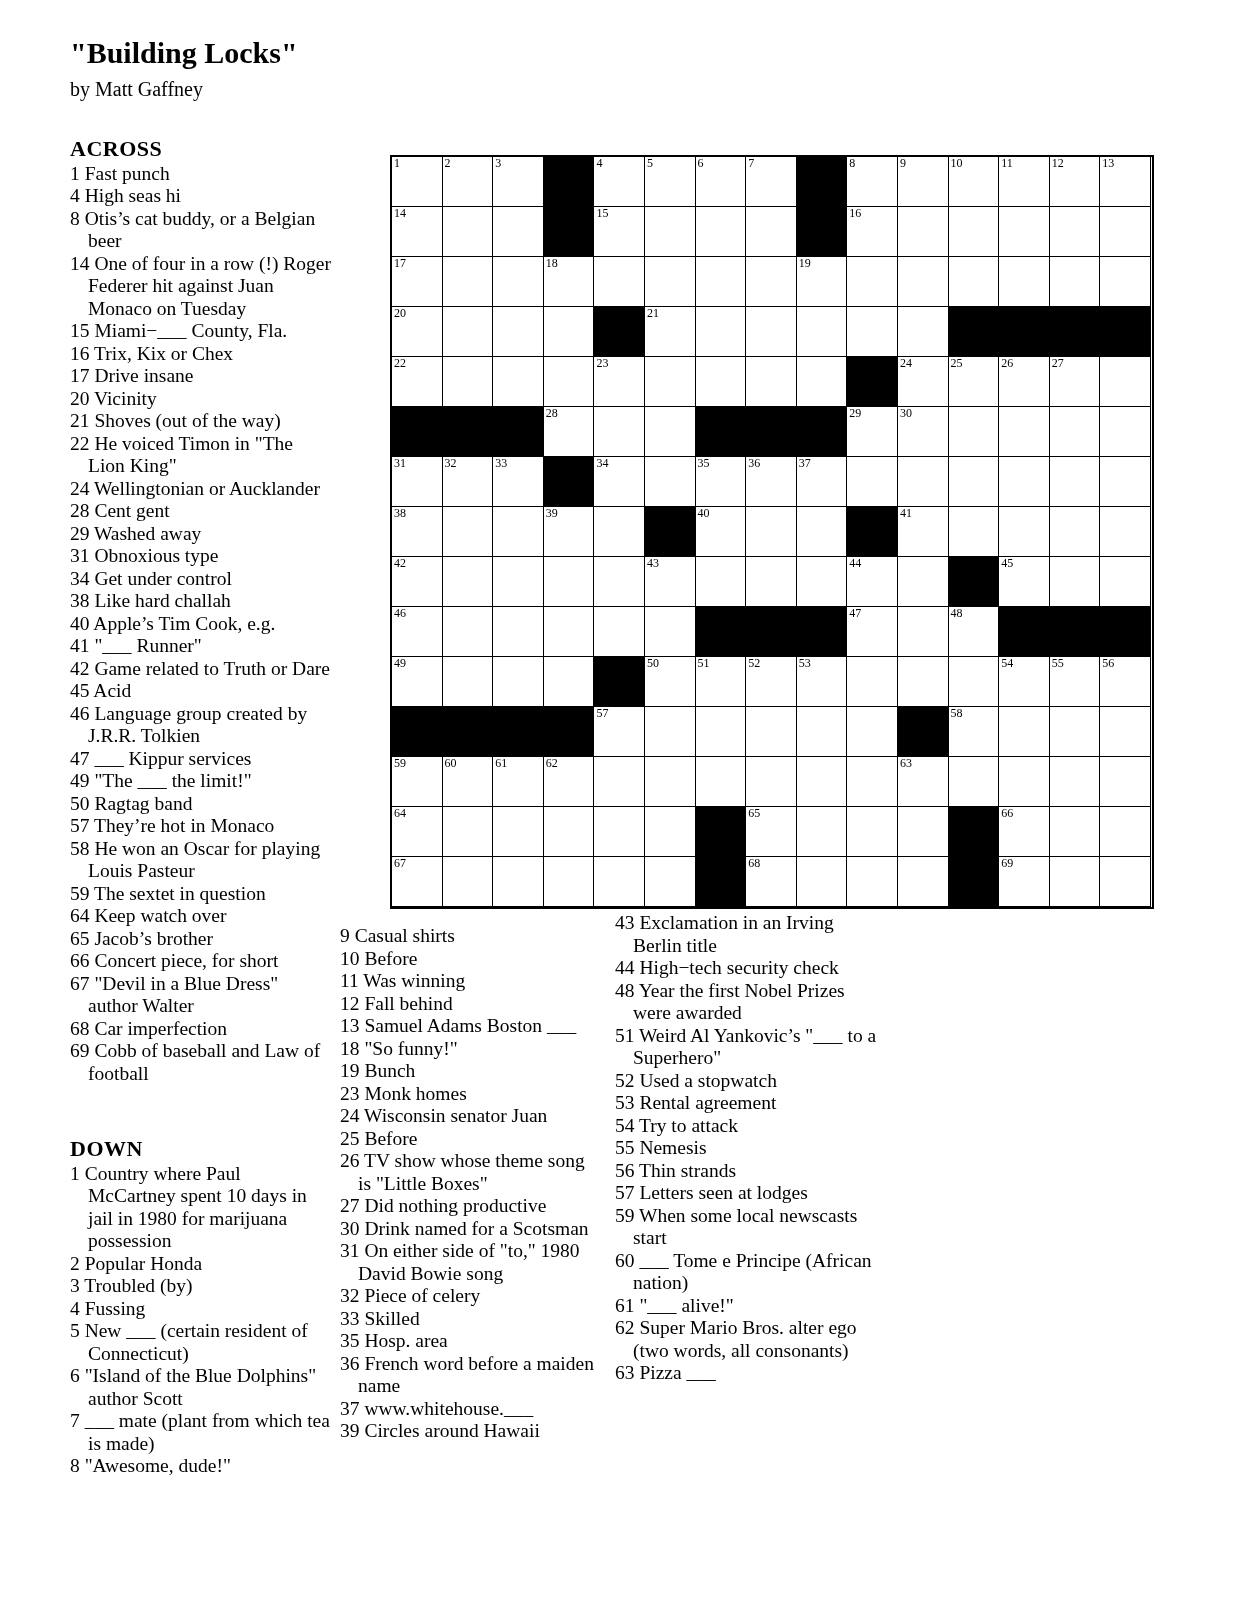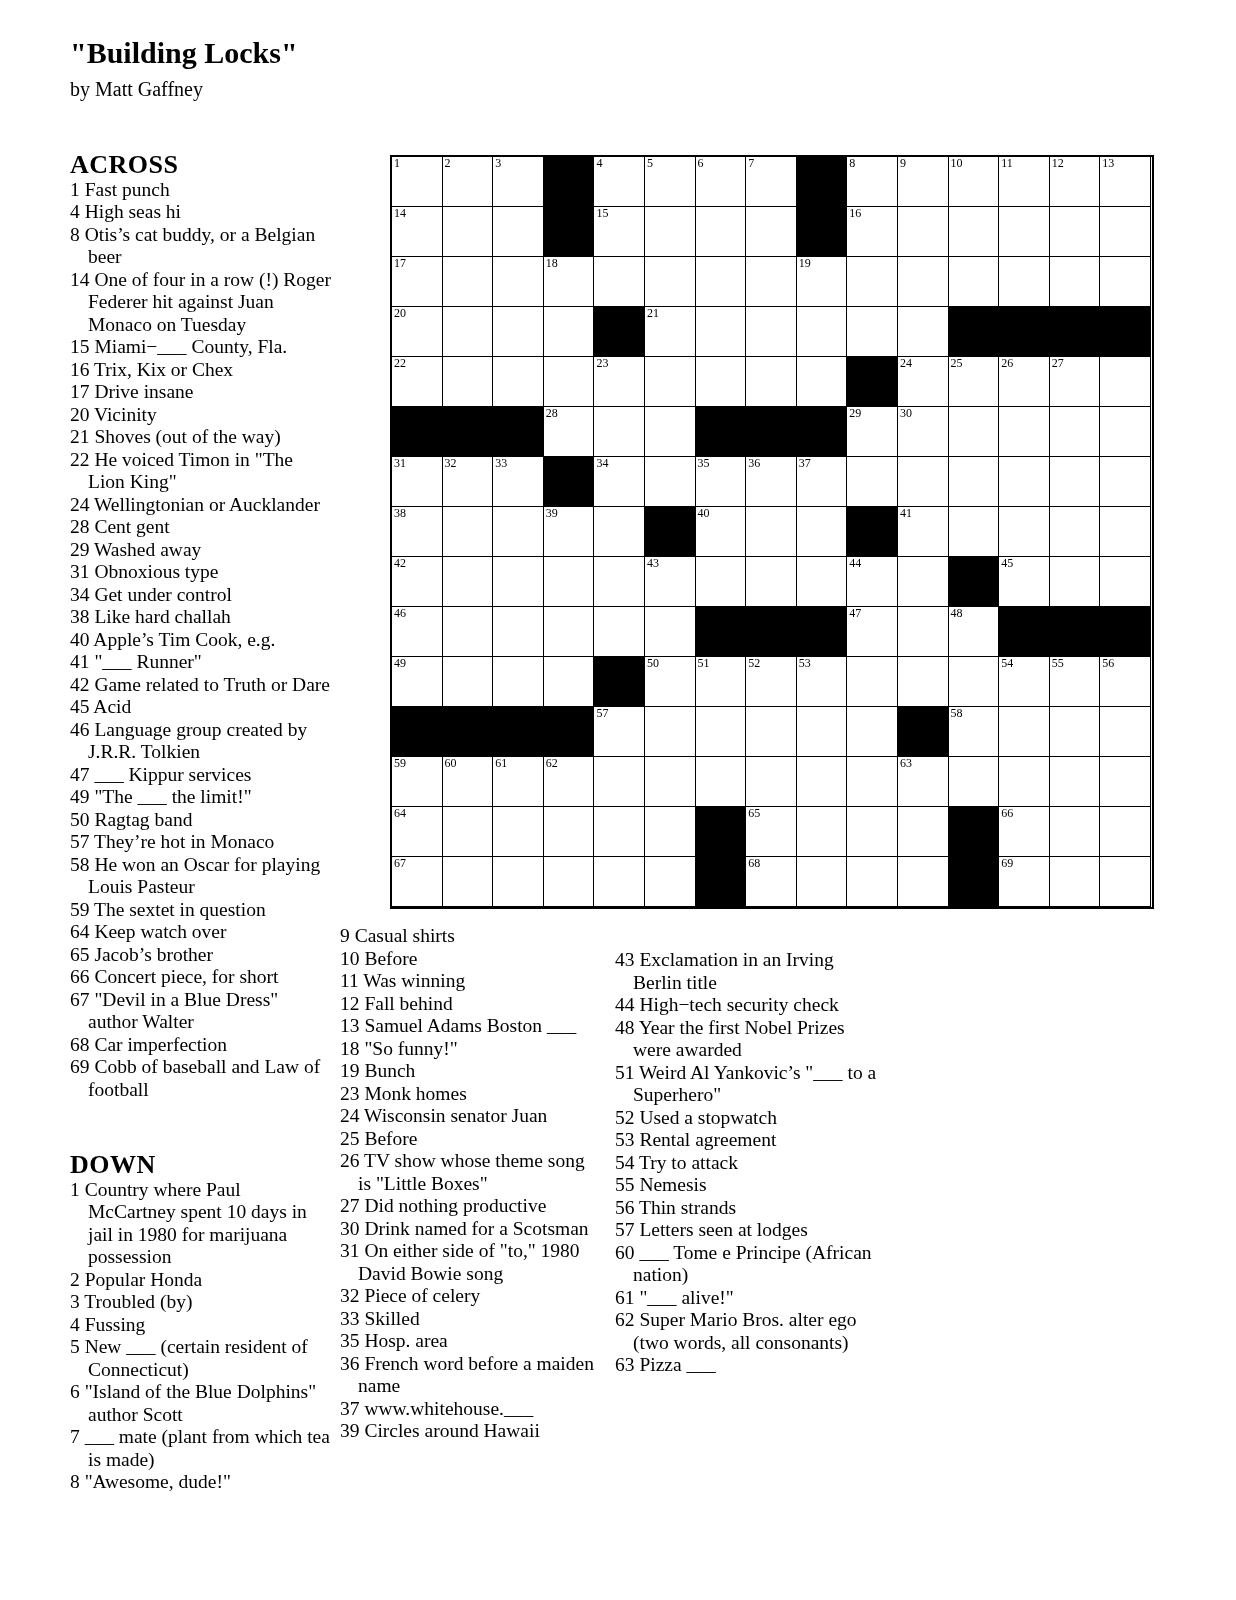--- a/index.html
+++ b/index.html
@@ -29,23 +29,23 @@
     font-weight: bold;
     letter-spacing: 0px;
   }
   .byline {
     position: absolute;
     left: 70px;
     top: 78px;
     font-size: 20px;
   }
   .section-head {
-    font-size: 26px;
+    font-size: 22px;
     font-weight: bold;
-    margin: 16px 0 2px 0;
+    margin: 0 0 2px 0;
     letter-spacing: 0.5px;
   }
   .clue-col {
     position: absolute;
     font-size: 19.5px;
     line-height: 22.5px;
   }
   .clue {
     display: block;
     text-indent: -18px;
@@ -65,21 +65,21 @@
     top: 1138px;
     width: 262px;
   }
   #col-b {
     left: 340px;
     top: 925px;
     width: 262px;
   }
   #col-c {
     left: 615px;
-    top: 949px;
+    top: 912px;
     width: 272px;
   }
   
   #grid {
     position: absolute;
     left: 390px;
     top: 155px;
     width: 760px;
     height: 750px;
     border: 2px solid #000;
@@ -198,20 +198,21 @@
         <div class="clue"><span class="num">43</span><span> Exclamation in an Irving Berlin title</span></div>
         <div class="clue"><span class="num">44</span><span> High−tech security check</span></div>
         <div class="clue"><span class="num">48</span><span> Year the first Nobel Prizes were awarded</span></div>
         <div class="clue"><span class="num">51</span><span> Weird Al Yankovic’s "___ to a Superhero"</span></div>
         <div class="clue"><span class="num">52</span><span> Used a stopwatch</span></div>
         <div class="clue"><span class="num">53</span><span> Rental agreement</span></div>
         <div class="clue"><span class="num">54</span><span> Try to attack</span></div>
         <div class="clue"><span class="num">55</span><span> Nemesis</span></div>
         <div class="clue"><span class="num">56</span><span> Thin strands</span></div>
         <div class="clue"><span class="num">57</span><span> Letters seen at lodges</span></div>
+        <div class="clue"><span class="num">59</span><span> When some local newscasts start</span></div>
         <div class="clue"><span class="num">60</span><span> ___ Tome e Principe (African nation)</span></div>
         <div class="clue"><span class="num">61</span><span> "___ alive!"</span></div>
         <div class="clue"><span class="num">62</span><span> Super Mario Bros. alter ego (two words, all consonants)</span></div>
         <div class="clue"><span class="num">63</span><span> Pizza ___</span></div>
       </div>
   </div>
 
   <div id="grid">
       <div class="cell">
         <span class="n">1</span>

